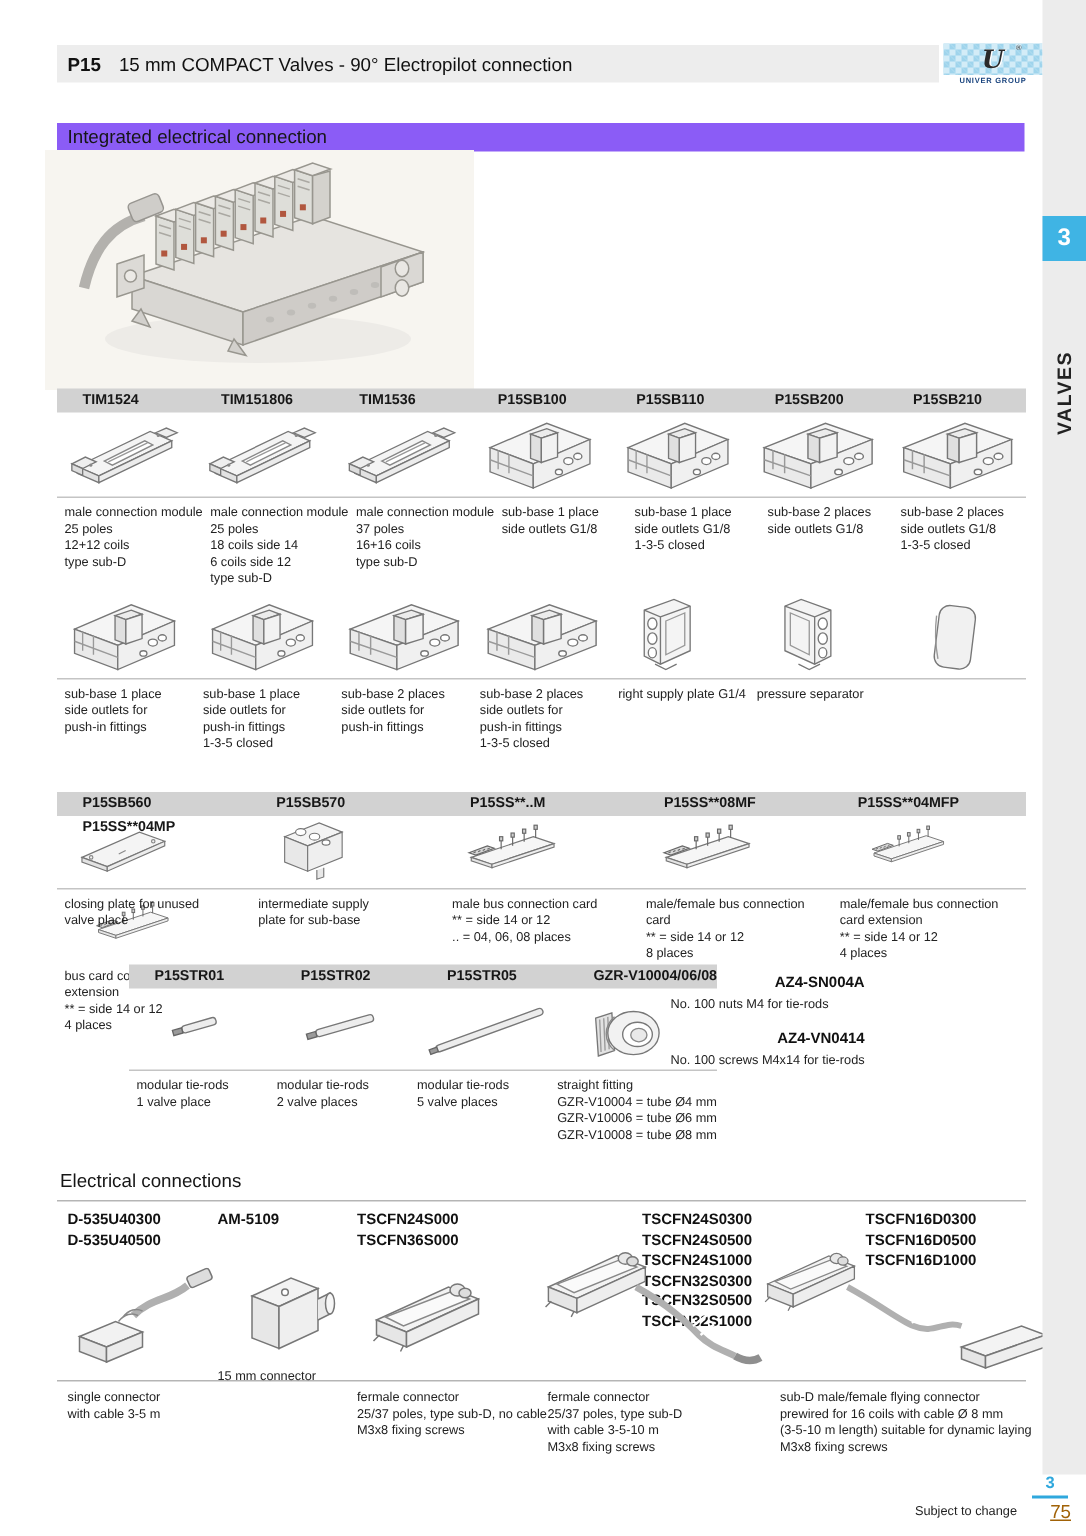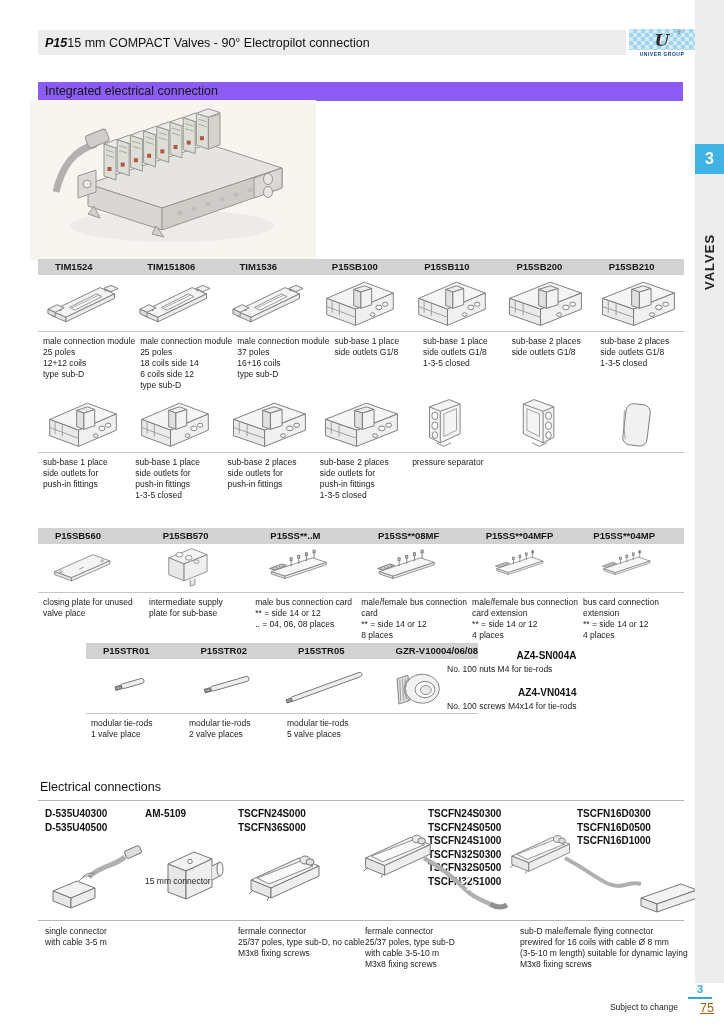--- a/index.html
+++ b/index.html
@@ -1,42 +1,42 @@
 <!DOCTYPE html>
 <html><head>
 <meta charset="utf-8">
 <style>
   html,body{margin:0;padding:0;background:#fff;}
   .page{position:relative;width:724px;height:1024px;background:#fff;overflow:hidden;
         font-family:"Liberation Sans",sans-serif;color:#1a1a1a;}
   
   .title-bar{position:absolute;left:38px;top:30px;width:588px;height:25px;background:#ededed;
              display:flex;align-items:center;padding-left:7px;box-sizing:border-box;font-size:12.5px;color:#111;}
-  .title-code{font-weight:bold;margin-right:0;font-style:italic;}
+  .title-code{font-weight:bold;margin-right:12px;}
   .logo{position:absolute;left:629px;top:29px;width:66px;}
   .logo-box{position:relative;width:66px;height:21px;
      background-image:linear-gradient(45deg,#9fd4ec 25%,transparent 25%,transparent 75%,#9fd4ec 75%),
                       linear-gradient(45deg,#9fd4ec 25%,#d3ecf7 25%,#d3ecf7 75%,#9fd4ec 75%);
      background-size:8px 8px;background-position:0 0,4px 4px;}
   .logo-u{position:absolute;inset:0;display:flex;align-items:center;justify-content:center;
      font-family:"DejaVu Serif",serif;font-style:italic;font-weight:bold;font-size:17px;color:#2a2a2a;
      text-shadow:1px 0 0 #fff;}
   .logo-reg{position:absolute;right:14px;top:0;font-size:5px;color:#333;}
   .logo-caption{font-size:5px;letter-spacing:.5px;color:#16417c;text-align:center;margin-top:1px;font-weight:bold;}
   
   .section-bar{position:absolute;left:38px;width:645px;height:19px;background:#8b5cf6;
                font-size:12.5px;line-height:19px;padding-left:7px;box-sizing:border-box;color:#161616;}
   
   .photo{position:absolute;left:30px;top:100px;width:286px;height:160px;background:#f7f5f0;}
   
   .row{position:absolute;left:38px;width:646px;}
   .row4{width:392px;margin-left:48px;}
   .code-bar{background:#d2d2d2;height:16px;display:grid;}
   .cols7{grid-template-columns:repeat(7,1fr);}
-  .cols6{grid-template-columns:repeat(6,1fr);}
+  .cols6{grid-template-columns:repeat(5,1fr);}
   .cols4{grid-template-columns:repeat(4,1fr);}
   .code{font-weight:bold;font-size:9.5px;line-height:16px;padding-left:17px;color:#161616;white-space:pre;overflow:visible;}
   .img-strip{display:grid;align-items:center;justify-items:start;}
   .img-cell{padding-left:2px;}
   .rule{height:1px;background:#c4c4c4;}
   .desc-strip{display:grid;}
   .desc{font-size:8.5px;line-height:1.3;padding:4px 0 0 5px;white-space:pre;color:#222;}
   .pimg{width:86px;height:54px;}
   
   .az-block{position:absolute;left:447px;top:650px;}
@@ -363,20 +363,21 @@
 side outlets for
 push-in fittings
 1-3-5 closed</div>
       <div class="desc">sub-base 2 places
 side outlets for
 push-in fittings</div>
       <div class="desc">sub-base 2 places
 side outlets for
 push-in fittings
 1-3-5 closed</div>
+      <div class="desc">right supply plate G1/4</div>
       <div class="desc">pressure separator</div>
     </div>
   </div>
 
   <div class="row" style="top:528px">
     <div class="code-bar cols6">
       <div class="code">P15SB560</div>
       <div class="code">P15SB570</div>
       <div class="code">P15SS**..M</div>
       <div class="code">P15SS**08MF</div>
@@ -449,20 +450,24 @@
           </svg></div>
     </div>
     <div class="rule"></div>
     <div class="desc-strip cols4">
       <div class="desc">modular tie-rods
 1 valve place</div>
       <div class="desc">modular tie-rods
 2 valve places</div>
       <div class="desc">modular tie-rods
 5 valve places</div>
+      <div class="desc">straight fitting
+GZR-V10004 = tube Ø4 mm
+GZR-V10006 = tube Ø6 mm
+GZR-V10008 = tube Ø8 mm</div>
     </div>
   </div>
 
   <div class="az-block">
     <div class="az-code">AZ4-SN004A</div>
     <div class="az-desc">No. 100 nuts M4 for tie-rods</div>
     <div class="az-code">AZ4-VN0414</div>
     <div class="az-desc">No. 100 screws M4x14 for tie-rods</div>
   </div>
 
@@ -496,21 +501,21 @@
   <div class="eimg" style="left:358px;top:820px"><svg width="170" height="96" viewBox="0 0 170 96">
         <use href="#sym-connCableLong"></use>
       </svg></div>
   <div class="eimg" style="left:505px;top:822px"><svg width="200" height="96" viewBox="0 0 200 96">
         <use href="#sym-connFly"></use>
       </svg></div>
 
   <div class="hrule" style="top:920px"></div>
   <div class="edesc" style="left:45px;top:926px">single connector
 with cable 3-5 m</div>
-  <div class="edesc" style="left:145px;top:876px">15 mm connector</div>
+  <div class="edesc" style="left:145px;top:912px">15 mm connector</div>
   <div class="edesc" style="left:238px;top:926px">fermale connector
 25/37 poles, type sub-D, no cable
 M3x8 fixing screws</div>
   <div class="edesc" style="left:365px;top:926px">fermale connector
 25/37 poles, type sub-D
 with cable 3-5-10 m
 M3x8 fixing screws</div>
   <div class="edesc" style="left:520px;top:926px">sub-D male/female flying connector
 prewired for 16 coils with cable Ø 8 mm
 (3-5-10 m length) suitable for dynamic laying

